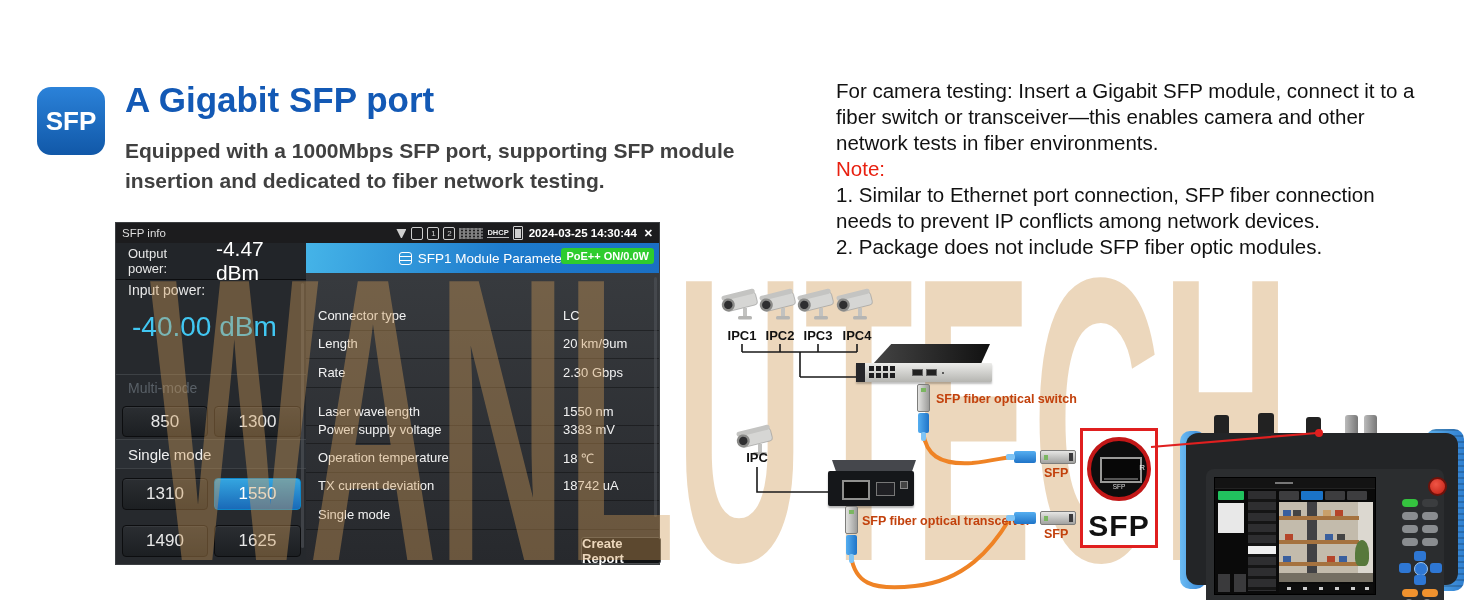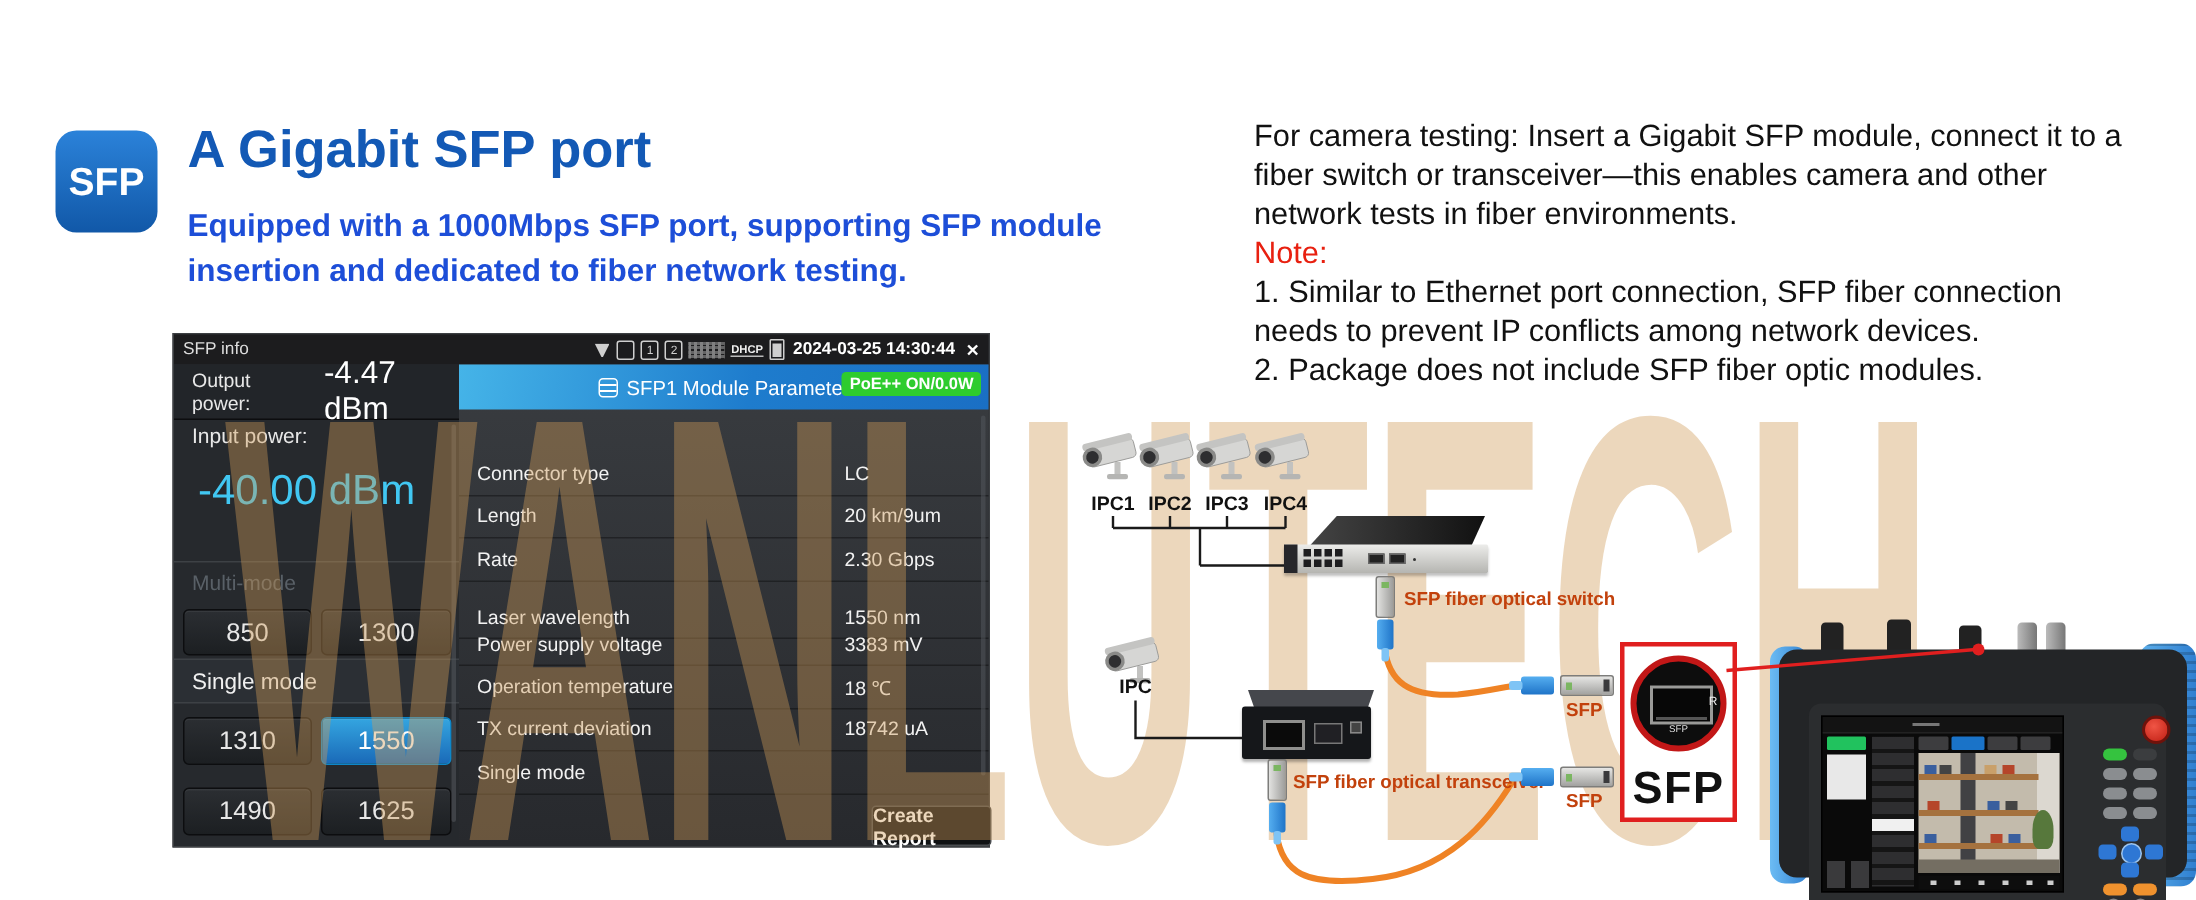--- a/index.html
+++ b/index.html
@@ -5,21 +5,21 @@
   html,body{margin:0;padding:0;background:#fff;}
   body{font-family:"Liberation Sans",sans-serif;}
   #canvas{position:relative;width:1464px;height:600px;background:#fff;overflow:hidden;}
   .abs{position:absolute;}
 
   
   .sfp-badge{left:37px;top:87px;width:68px;height:68px;border-radius:14px;
     background:linear-gradient(180deg,#2b82d9,#1158a8);color:#fff;font-weight:bold;font-size:26px;
     display:flex;align-items:center;justify-content:center;z-index:3;}
   .h1{left:125px;top:80px;font-size:35px;font-weight:bold;color:#1359b5;z-index:3;}
-  .h2{left:125px;top:136px;width:660px;font-size:21px;line-height:30px;font-weight:bold;color:#1d4ed8;z-index:3;}
+  .h2{left:125px;top:136px;width:660px;font-size:21px;line-height:30px;font-weight:bold;color:#404040;z-index:3;}
 
   
   .watermark{left:0;top:0;z-index:2;pointer-events:none;}
 
   
   .shot{left:115px;top:222px;width:545px;height:343px;background:#26292d;z-index:1;
     border:1px solid #3c3f42;box-sizing:border-box;color:#e8e8e8;}
   .titlebar{left:0;top:0;width:543px;height:20px;background:#1c1c1e;display:flex;align-items:center;
     font-size:11.5px;color:#ddd;padding:0 6px;box-sizing:border-box;}
   .titlebar .sp{flex:1;}

